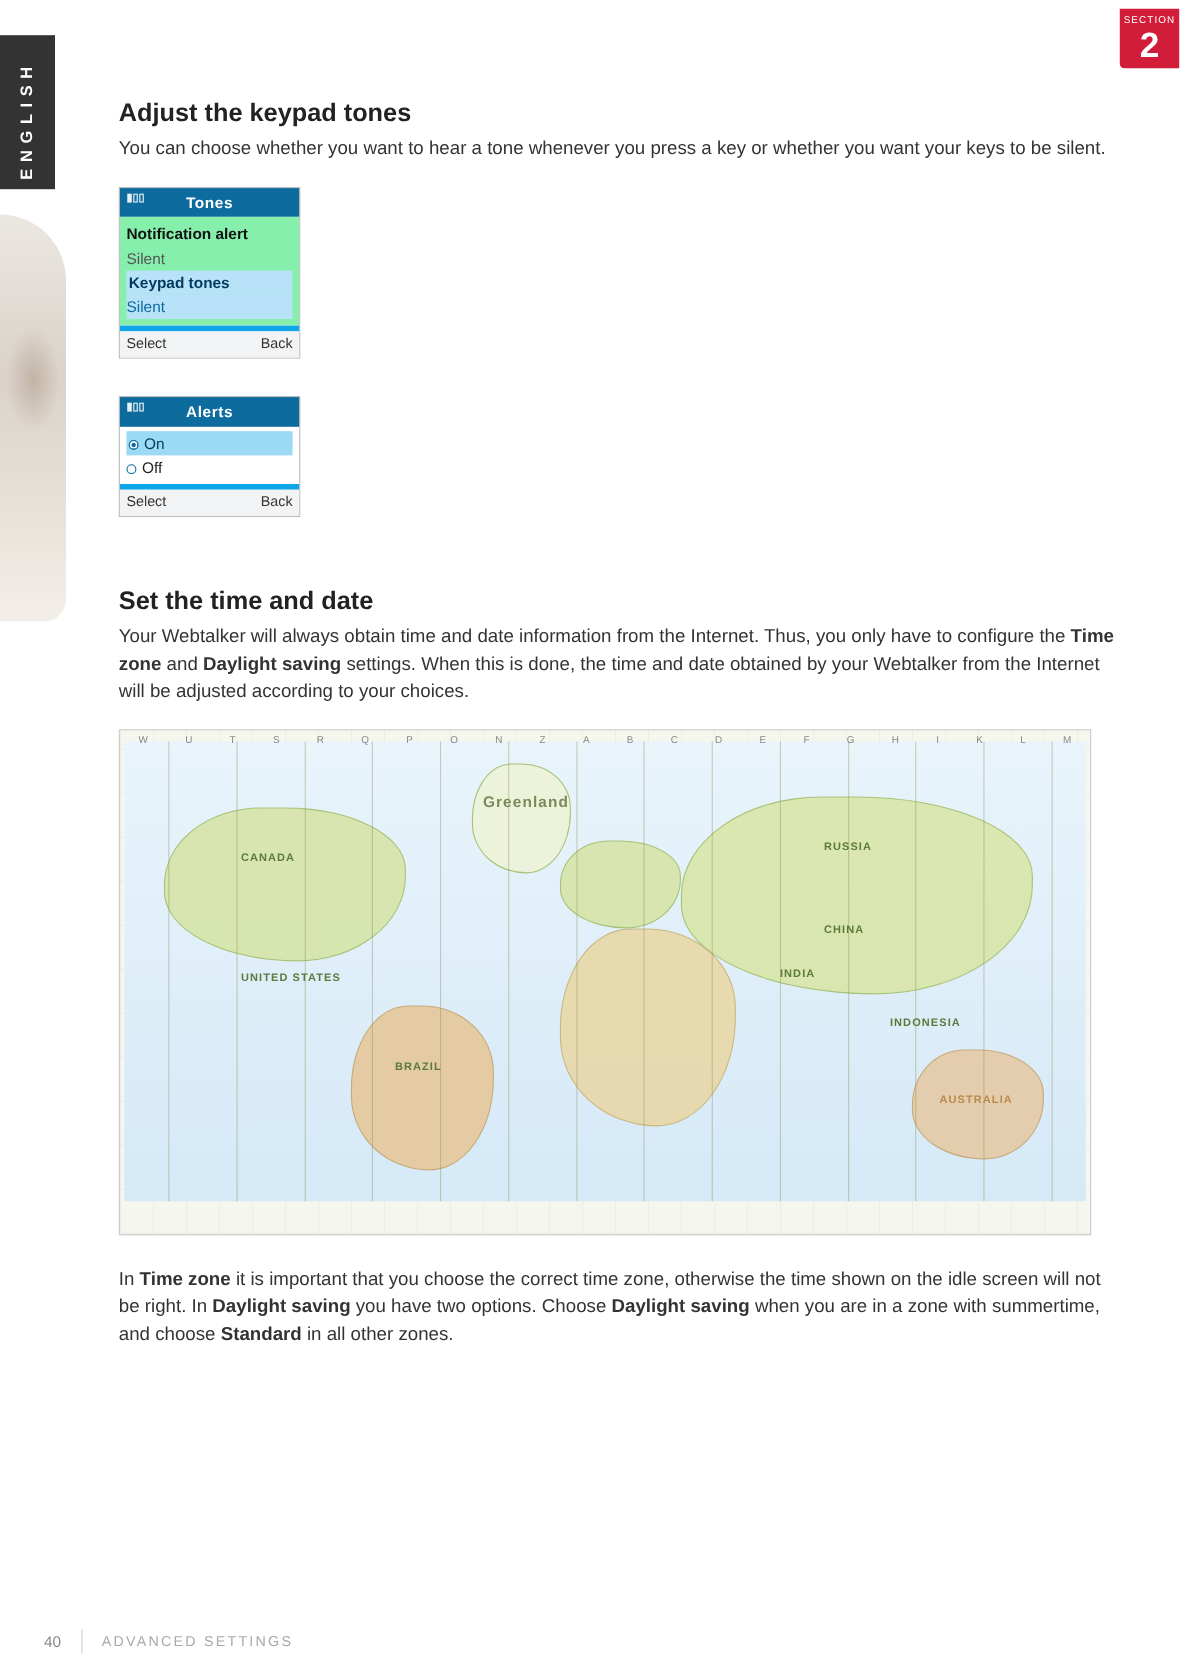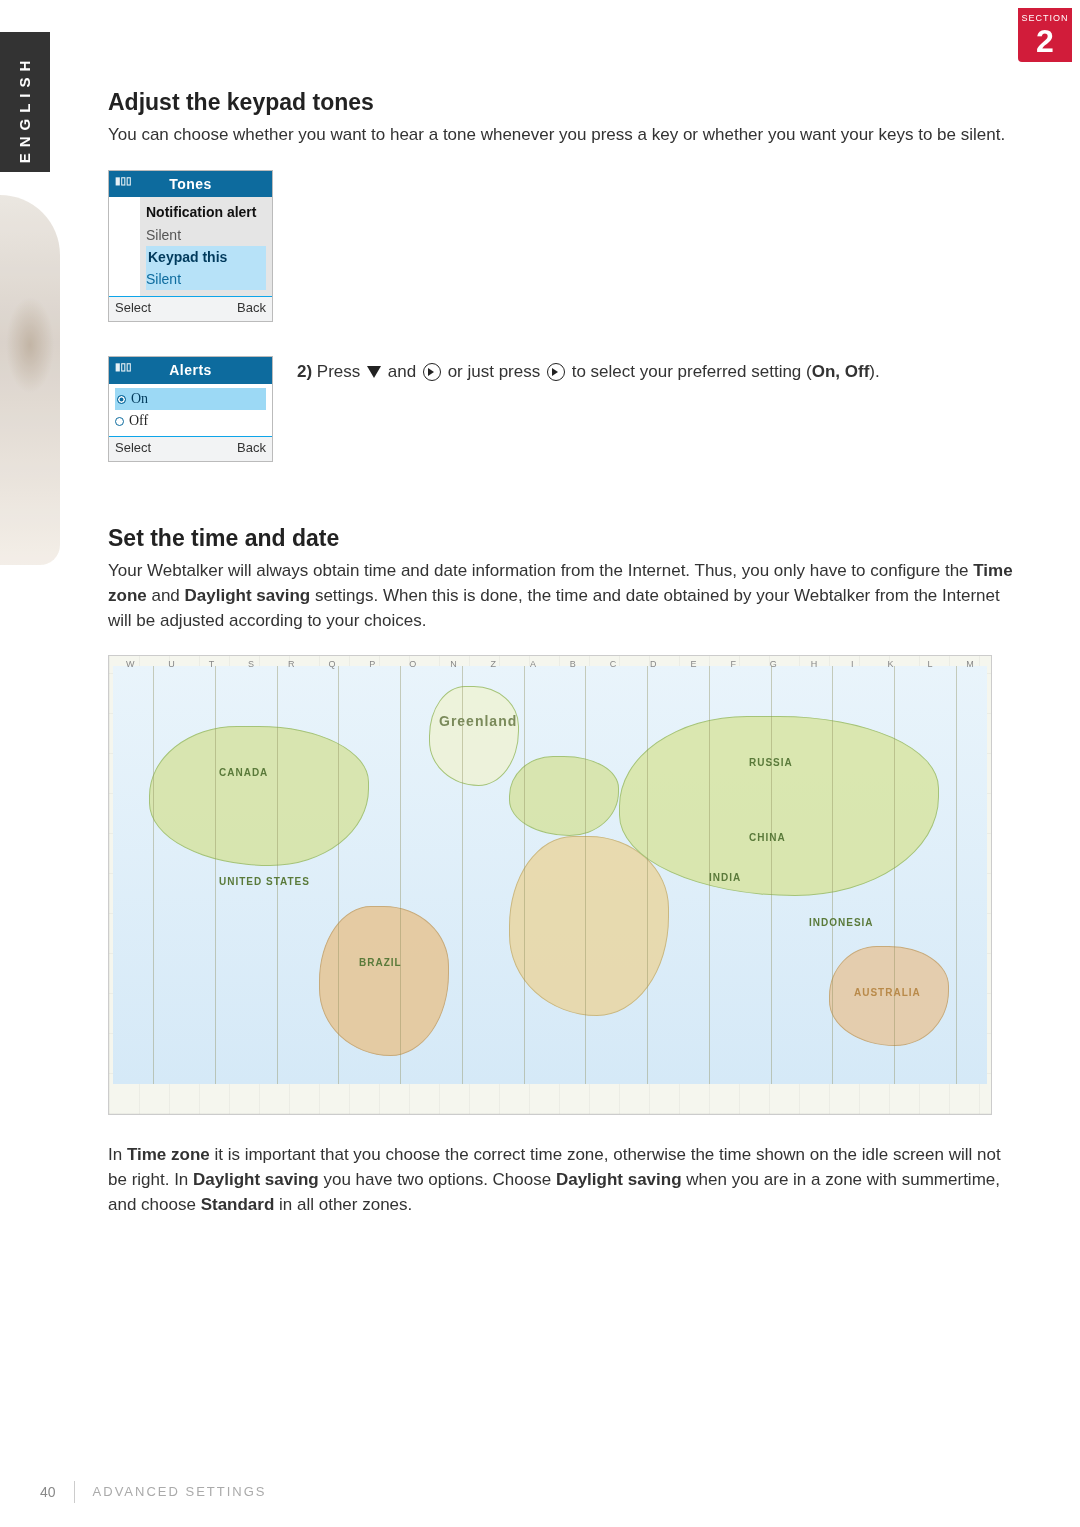--- a/index.html
+++ b/index.html
@@ -93,34 +93,34 @@
     background: #0d6b9e;
     color: #fff;
     text-align: center;
     font-size: 14px;
     padding: 3px 0;
     position: relative;
     font-weight: bold;
     letter-spacing: 0.5px;
   }
   .phone .titlebar .sig { position:absolute; left:6px; top:3px; font-size:10px; opacity:0.9; letter-spacing:0;}
-  .phone .body { padding: 4px 6px 6px; min-height: 84px; background:#e5e5e5;margin-left:31px;}
+  .phone .body { padding: 4px 6px 6px; min-height: 84px; background:#86efac;}
   .phone .mi { padding: 1px 0; color:#222;}
   .phone .mi.bold { font-weight: bold; color:#111;}
   .phone .mi.hl { background:#b7e2f8; color:#003a5c; font-weight:bold; padding:1px 2px;}
   .phone .mi.sub { color:#555; }
   .phone .mi.subhl { background:#b7e2f8; color:#0d6b9e; }
-  .phone .opts { padding: 4px 6px; font-family: Liberation Serif, serif; }
+  .phone .opts { padding: 4px 6px; }
   .phone .opt { padding:1px 0; color:#222;}
   .phone .opt.sel { background:#9cd9f5; color:#003a5c; font-weight: normal; padding:1px 2px;}
   .phone .opt .radio { display:inline-block; width:9px; height:9px; border:1.5px solid #0d6b9e; border-radius:50%; margin-right:5px; position:relative; top:1px;}
   .phone .opt.sel .radio { background:#0d6b9e; box-shadow: inset 0 0 0 1.5px #fff;}
   .phone .softkeys {
     display:flex; justify-content:space-between;
-    border-top:1px solid #0ea5e9;
+    border-top:5px solid #0ea5e9;
     padding: 2px 6px 3px;
     font-size: 13px;
     color:#333;
     background:#f2f3f4;
   }
 
   
   .section2 {
     margin-top: 60px;
   }
@@ -196,21 +196,21 @@
 
   <div class="step-row">
     <div class="phone">
       <div class="titlebar">
         <span class="sig">▮▯▯</span>
         <span>Tones</span>
       </div>
       <div class="body">
         <div class="mi bold">Notification alert</div>
         <div class="mi sub">Silent</div>
-        <div class="mi hl">Keypad this</div>
+        <div class="mi hl">Keypad tones</div>
         <div class="mi subhl">Silent</div>
       </div>
       <div class="softkeys">
         <span>Select</span>
         <span>Back</span>
       </div>
     </div>
   </div>
 
   <div class="step-row">
@@ -220,30 +220,20 @@
         <span>Alerts</span>
       </div>
       <div class="opts">
         <div class="opt sel"><span class="radio"></span><span>On</span></div>
         <div class="opt"><span class="radio"></span><span>Off</span></div>
       </div>
       <div class="softkeys">
         <span>Select</span>
         <span>Back</span>
       </div>
-    </div>
-    <div class="step-text">
-      <b>2)</b>
-      <span>Press</span>
-      <span class="tri-down"></span>
-      <span>and</span>
-      <span class="circ-btn"></span>
-      <span>or just press</span>
-      <span class="circ-btn"></span>
-      <span>to select your preferred setting (</span><b>On, Off</b><span>).</span>
     </div>
   </div>
 
   <div class="section2">
     <h3 class="block-title">Set the time and date</h3>
     <p class="para">
       <span>Your Webtalker will always obtain time and date information from the Internet. Thus, you only have to configure the </span><b>Time zone</b><span> and </span><b>Daylight saving</b><span> settings. When this is done, the time and date obtained by your Webtalker from the Internet will be adjusted according to your choices.</span>
     </p>
 
     <div class="map">

